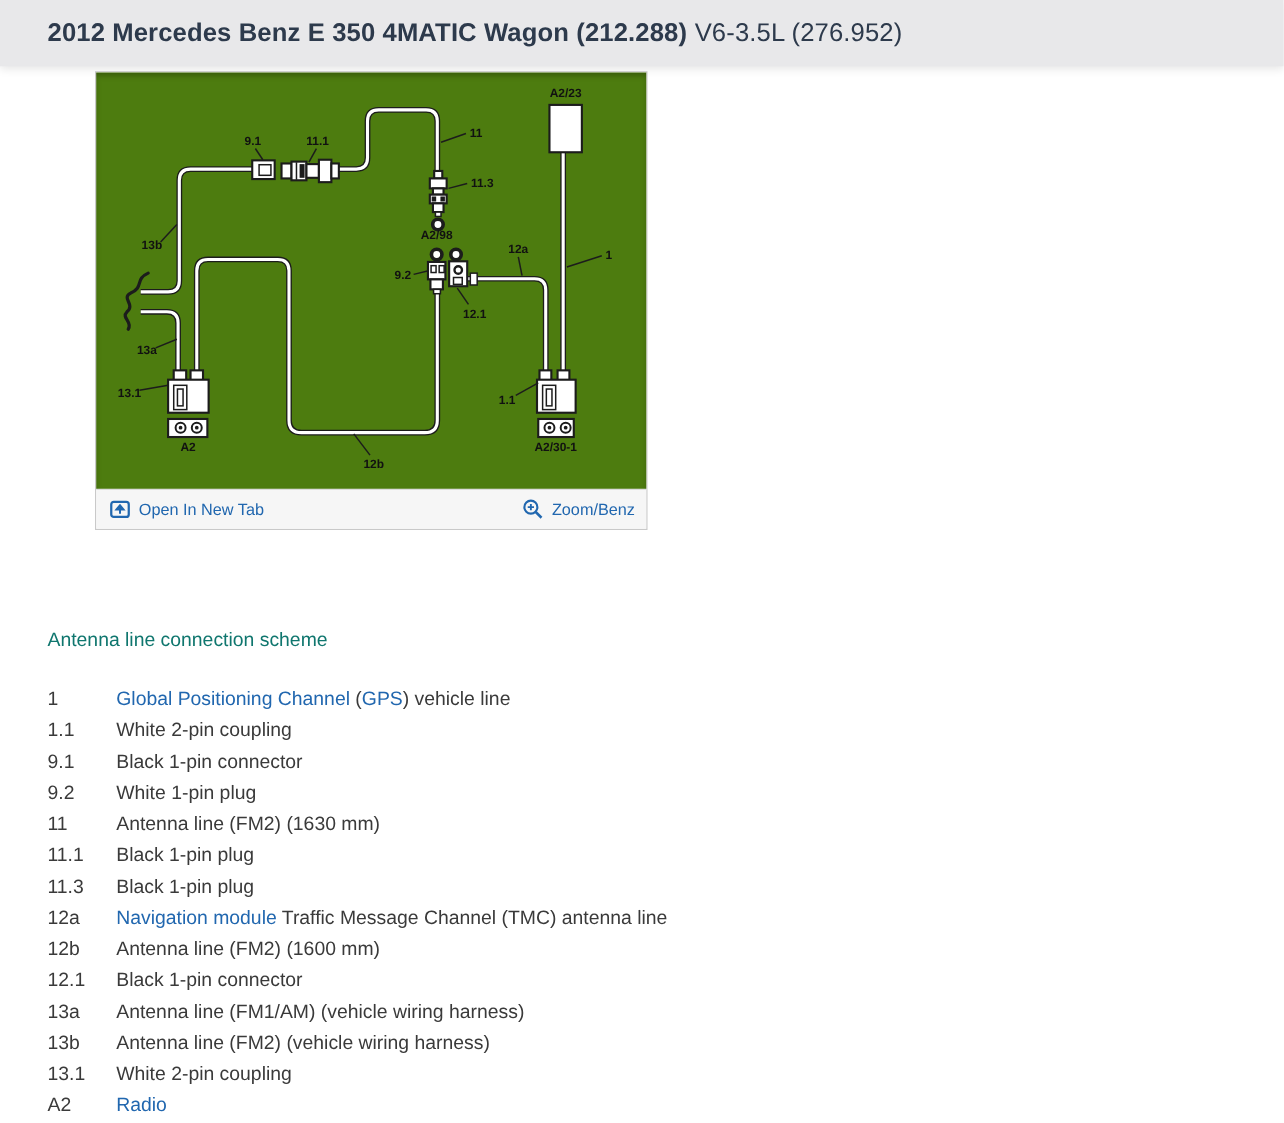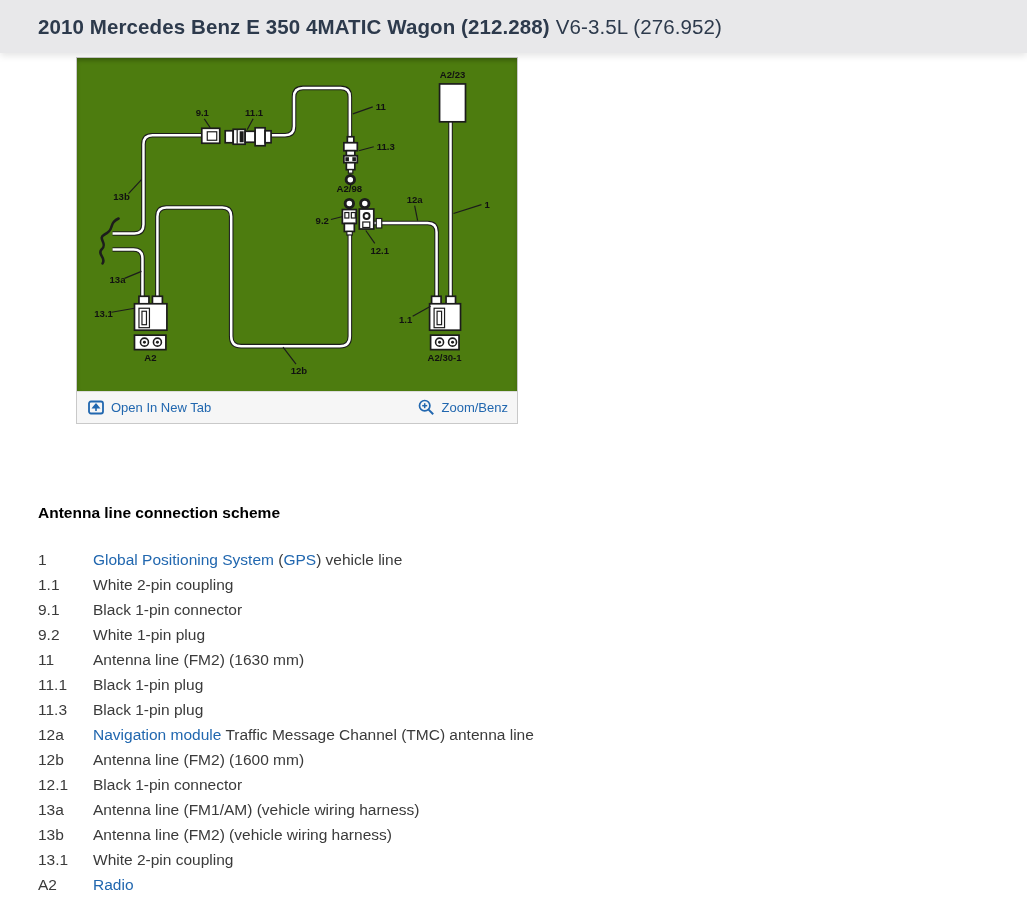--- a/index.html
+++ b/index.html
@@ -34,21 +34,21 @@
     padding:0 9px 0 11px;
   }
   .plink {
     display:flex; align-items:center; gap:7px;
     color:#2167af; font-size:13px; cursor:pointer; text-decoration:none;
   }
   .plink svg { display:block; }
 
   
   .content { padding-left:38px; }
-  .lhead { font-weight:bold; font-size:15.5px; color:#000000; margin-top:80px; }
+  .lhead { font-weight:normal; font-size:15.5px; color:#0f766e; margin-top:80px; }
   .llist { margin-top:25px; }
   .lrow { display:flex; font-size:15.5px; color:#3a3a3a; line-height:25px; }
   .lid  { width:55px; flex:none; }
   .ltxt { white-space:nowrap; }
   .lnk  { color:#2167af; cursor:pointer; }
 
   
   .wo { fill:none; stroke:#1c1c1c; stroke-width:4.6; }
   .wi { fill:none; stroke:#ffffff; stroke-width:2.5; }
   .bx { fill:#ffffff; stroke:#1c1c1c; stroke-width:1.7; }
@@ -56,21 +56,21 @@
   .drk{ fill:#1c1c1c; stroke:none; }
   .ldr{ fill:none; stroke:#1c1c1c; stroke-width:1.2; }
   .lbl{ font-family:"Liberation Sans",sans-serif; font-size:9.6px; font-weight:bold; fill:#111; }
   .rng{ fill:#ffffff; stroke:#1c1c1c; stroke-width:2.9; }
   .dot{ fill:#1c1c1c; }
 </style>
 </head>
 <body>
 
 <div class="hdr">
-  <div class="ttl"><b>2010 Mercedes Benz E 350 4MATIC Wagon (212.288)</b><span class="reg">V6-3.5L (276.952)</span></div>
+  <div class="ttl"><b>2012 Mercedes Benz E 350 4MATIC Wagon (212.288)</b><span class="reg">V6-3.5L (276.952)</span></div>
 </div>
 
 <div class="content">
   <div class="panel">
     <div class="dia">
       <svg width="440" height="333" viewBox="0 0 440 334">
 
         <path class="wo" d="M126,77.5 H75 Q66,77.5 66,86.5 V167 Q66,176 57,176 H35"></path>
         <path class="wi" d="M126,77.5 H75 Q66,77.5 66,86.5 V167 Q66,176 57,176 H35"></path>
 
@@ -219,21 +219,21 @@
         </svg>
         <span>Zoom/Benz</span>
       </a>
     </div>
   </div>
 
   <div class="lhead">Antenna line connection scheme</div>
   <div class="llist" id="legend-list">
       <div class="lrow">
         <span class="lid">1</span>
-        <span class="ltxt"><span class="lnk">Global Positioning System</span><span> (</span><span class="lnk">GPS</span><span>) vehicle line</span></span>
+        <span class="ltxt"><span class="lnk">Global Positioning Channel</span><span> (</span><span class="lnk">GPS</span><span>) vehicle line</span></span>
       </div>
       <div class="lrow">
         <span class="lid">1.1</span>
         <span class="ltxt"><span>White 2-pin coupling</span></span>
       </div>
       <div class="lrow">
         <span class="lid">9.1</span>
         <span class="ltxt"><span>Black 1-pin connector</span></span>
       </div>
       <div class="lrow">

